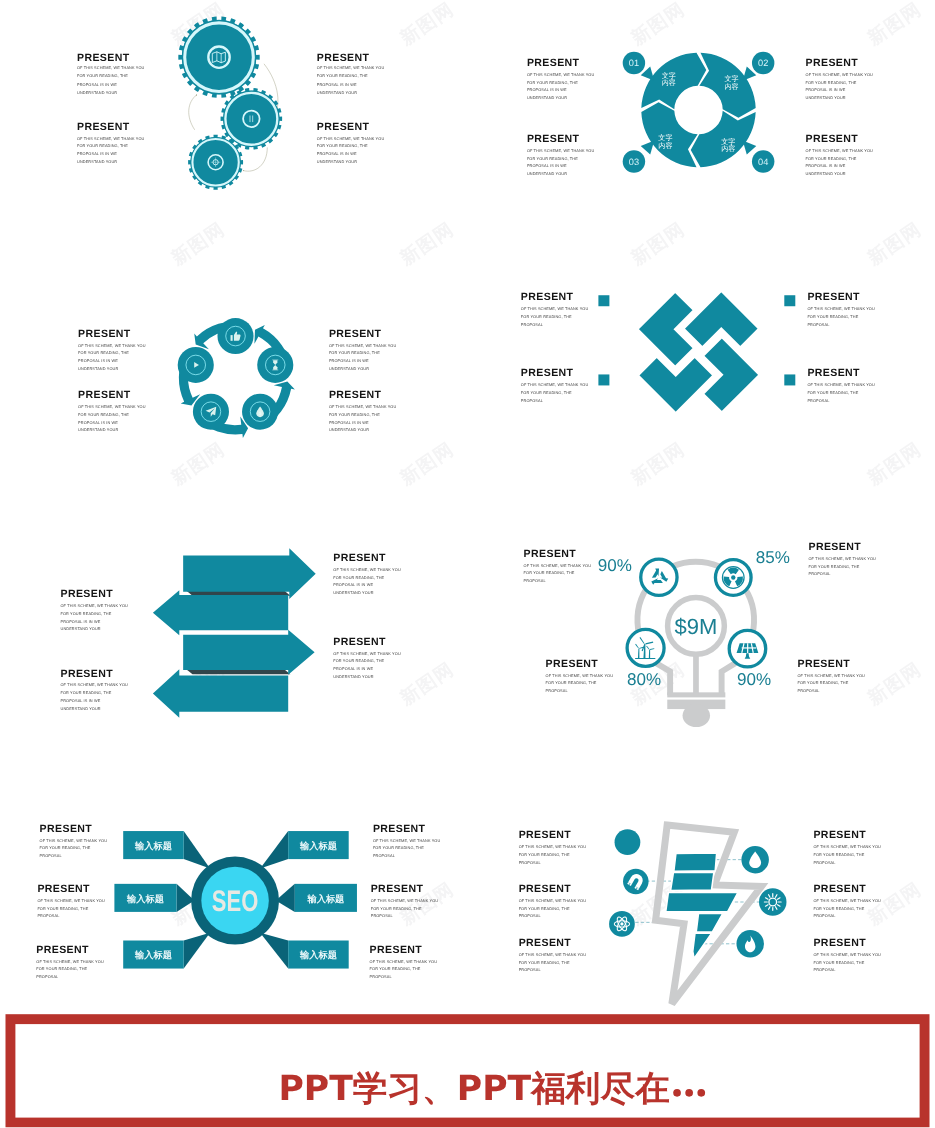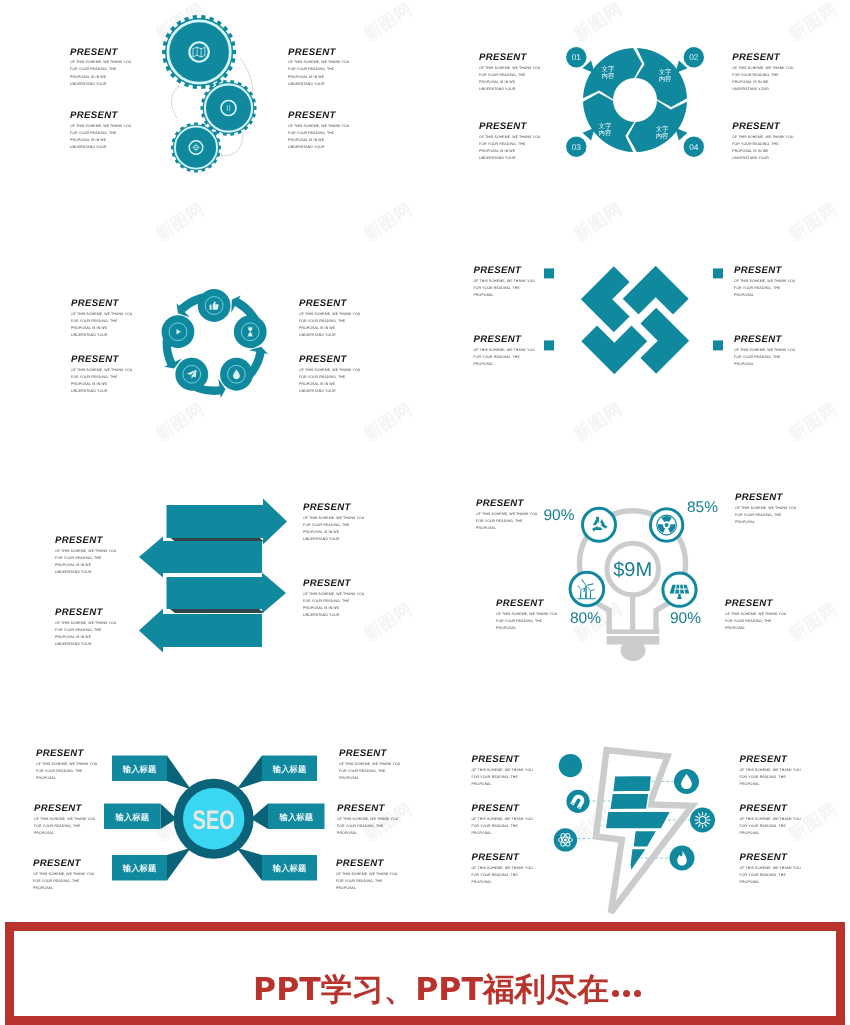--- a/index.html
+++ b/index.html
@@ -4,21 +4,21 @@
 <title>Infographic Template</title>
 <style>
   html,body{margin:0;padding:0;background:#ffffff;}
   *{-webkit-font-smoothing:antialiased;text-rendering:geometricPrecision;}
   body{width:850px;height:1025px;font-family:"Liberation Sans",sans-serif;overflow:hidden;}
   .page{position:relative;width:850px;height:1025px;background:#ffffff;overflow:hidden;}
   .wm{position:absolute;color:#f4f4f5;font-size:17px;font-weight:bold;letter-spacing:1px;
       transform:rotate(-34deg);transform-origin:0 0;white-space:nowrap;
       font-family:"DejaVu Sans",sans-serif;user-select:none;pointer-events:none;}
   .tb{position:absolute;}
-  .tb .ttl{font-size:9.6px;font-weight:bold;color:#151515;line-height:13.6px;letter-spacing:0.35px;font-style:italic;}
+  .tb .ttl{font-size:9.6px;font-weight:bold;color:#151515;line-height:13.6px;letter-spacing:0.35px;}
   .tb .ln{font-size:3.5px;color:#3f3f3f;letter-spacing:0.1px;line-height:7.3px;white-space:nowrap;}
   svg{display:block;overflow:visible;position:absolute;}
   .banner{position:absolute;box-sizing:border-box;}
   .banner .btxt{font-family:"DejaVu Sans",sans-serif;font-weight:bold;text-align:center;white-space:nowrap;padding-left:48px;}
   .banner .dots{display:inline-block;vertical-align:baseline;margin-left:3px;}
   .banner .dots i{display:inline-block;width:7px;height:7px;border-radius:50%;margin-right:4px;
      background:currentColor;vertical-align:middle;position:relative;top:2px;}
 </style>
 </head>
 <body>

